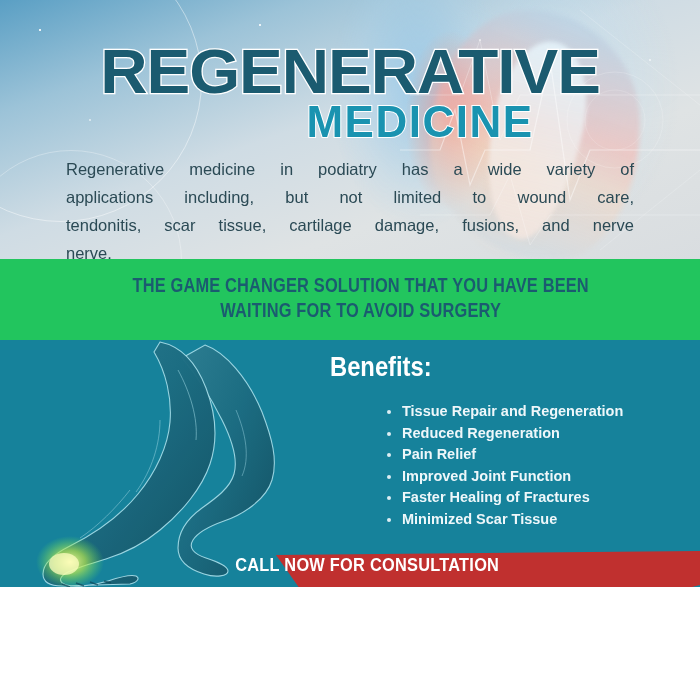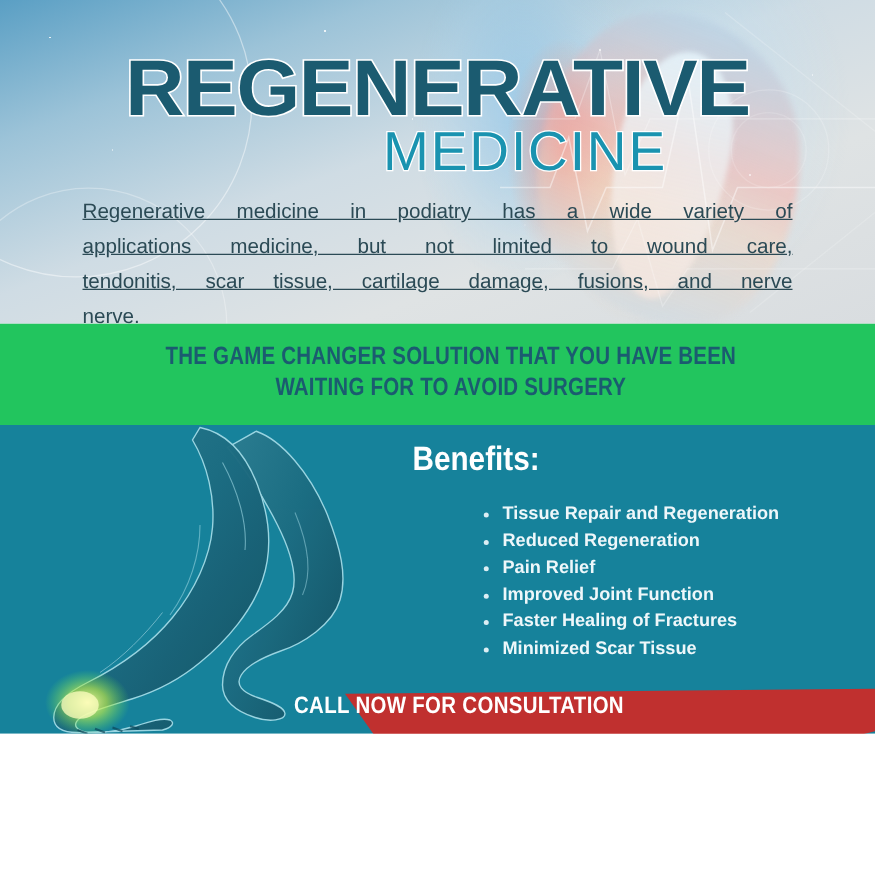--- a/index.html
+++ b/index.html
@@ -67,36 +67,36 @@
     font-family:"Liberation Sans", sans-serif;
     font-size:63px;line-height:60px;font-weight:bold;
     letter-spacing:-1px;
     color:#1b5b70;
     -webkit-text-stroke:2.5px #ffffff;
     paint-order:stroke fill;
     transform:scaleX(1.04);
   }
   .title-sub{
     position:absolute;left:0;top:100px;width:700px;text-align:center;
-    font-size:44px;line-height:44px;font-weight:normal;
+    font-size:44px;line-height:44px;font-weight:bold;
     letter-spacing:1.5px;
     color:#1a93b0;
     -webkit-text-stroke:2px #ffffff;
     paint-order:stroke fill;
     padding-left:140px;box-sizing:border-box;
   }
   .hdr-para{
     position:absolute;left:66px;top:155px;width:568px;
     font-size:16.5px;line-height:28px;
     color:#2b4a55;
     text-align:justify;
     font-weight:500;
   }
   .hdr-para span{display:block;}
-  .hdr-para span.j{text-align-last:justify;text-decoration:underline;}
+  .hdr-para span.j{text-align-last:justify;}
 
   
   .green-band{
     position:absolute;left:0;top:259px;width:700px;height:81px;
     background:#22c55e;
   }
   .green-text{
     position:absolute;left:0;top:14px;width:700px;text-align:center;
     color:#1b5b70;font-weight:bold;font-size:20px;line-height:25px;
     letter-spacing:.2px;
@@ -165,21 +165,21 @@
     </svg>
     <div class="hdr-dots"></div>
     <div class="hdr-arc"></div>
     <div class="hdr-arc2"></div>
 
     <div class="title-main">REGENERATIVE</div>
     <div class="title-sub">MEDICINE</div>
 
     <div class="hdr-para">
       <span class="j">Regenerative medicine in podiatry has a wide variety of</span>
-      <span class="j">applications medicine, but not limited to wound care,</span>
+      <span class="j">applications including, but not limited to wound care,</span>
       <span class="j">tendonitis, scar tissue, cartilage damage, fusions, and nerve</span>
       <span>nerve.</span>
     </div>
   </div>
 
   <div class="green-band">
     <div class="green-text">
       <span>THE GAME CHANGER SOLUTION THAT YOU HAVE BEEN</span>
       <span>WAITING FOR TO AVOID SURGERY</span>
     </div>

